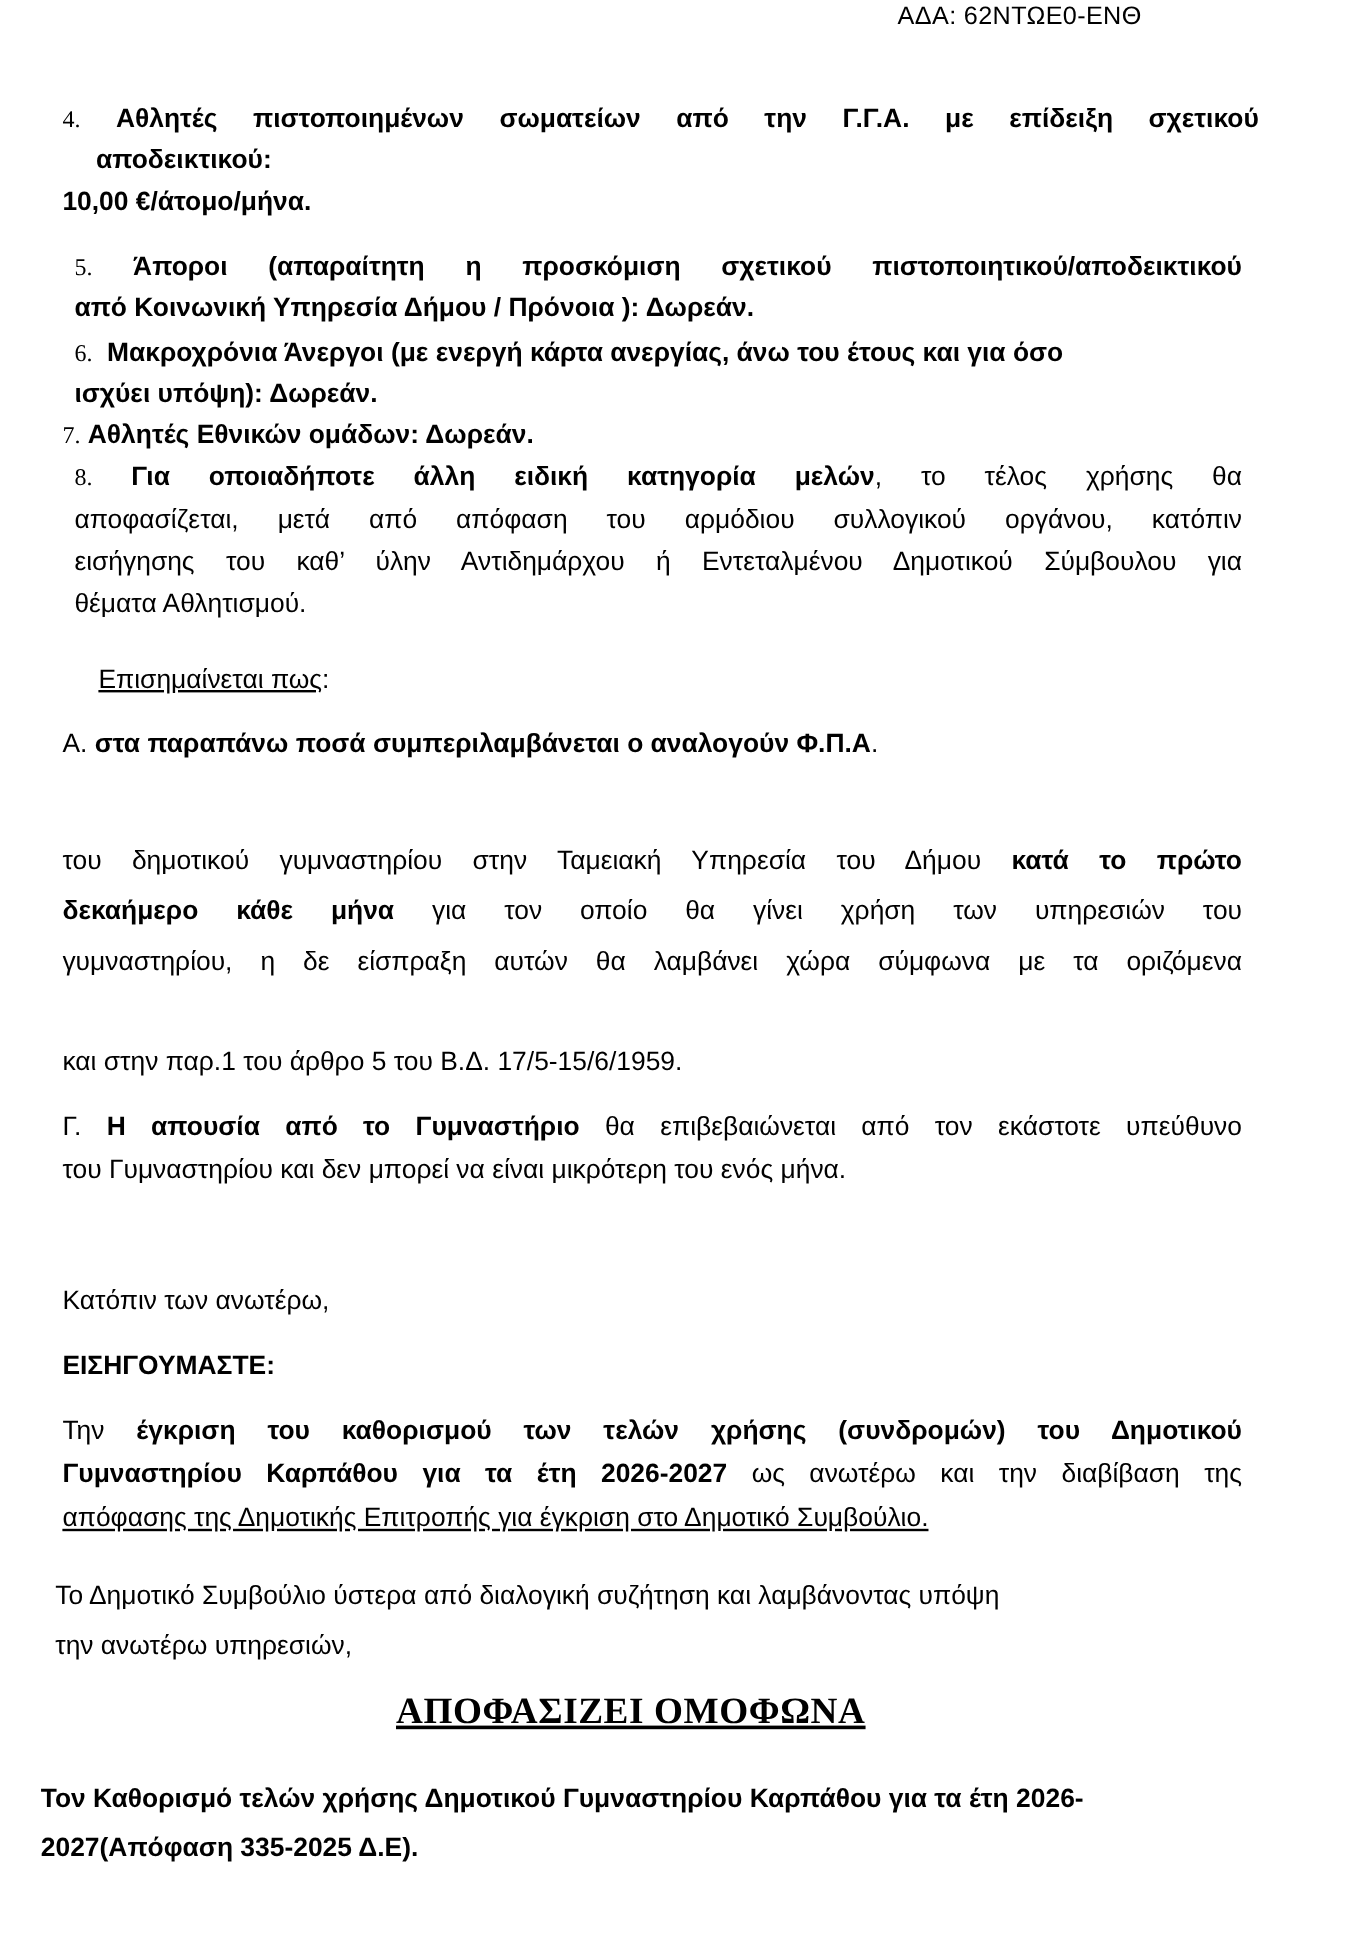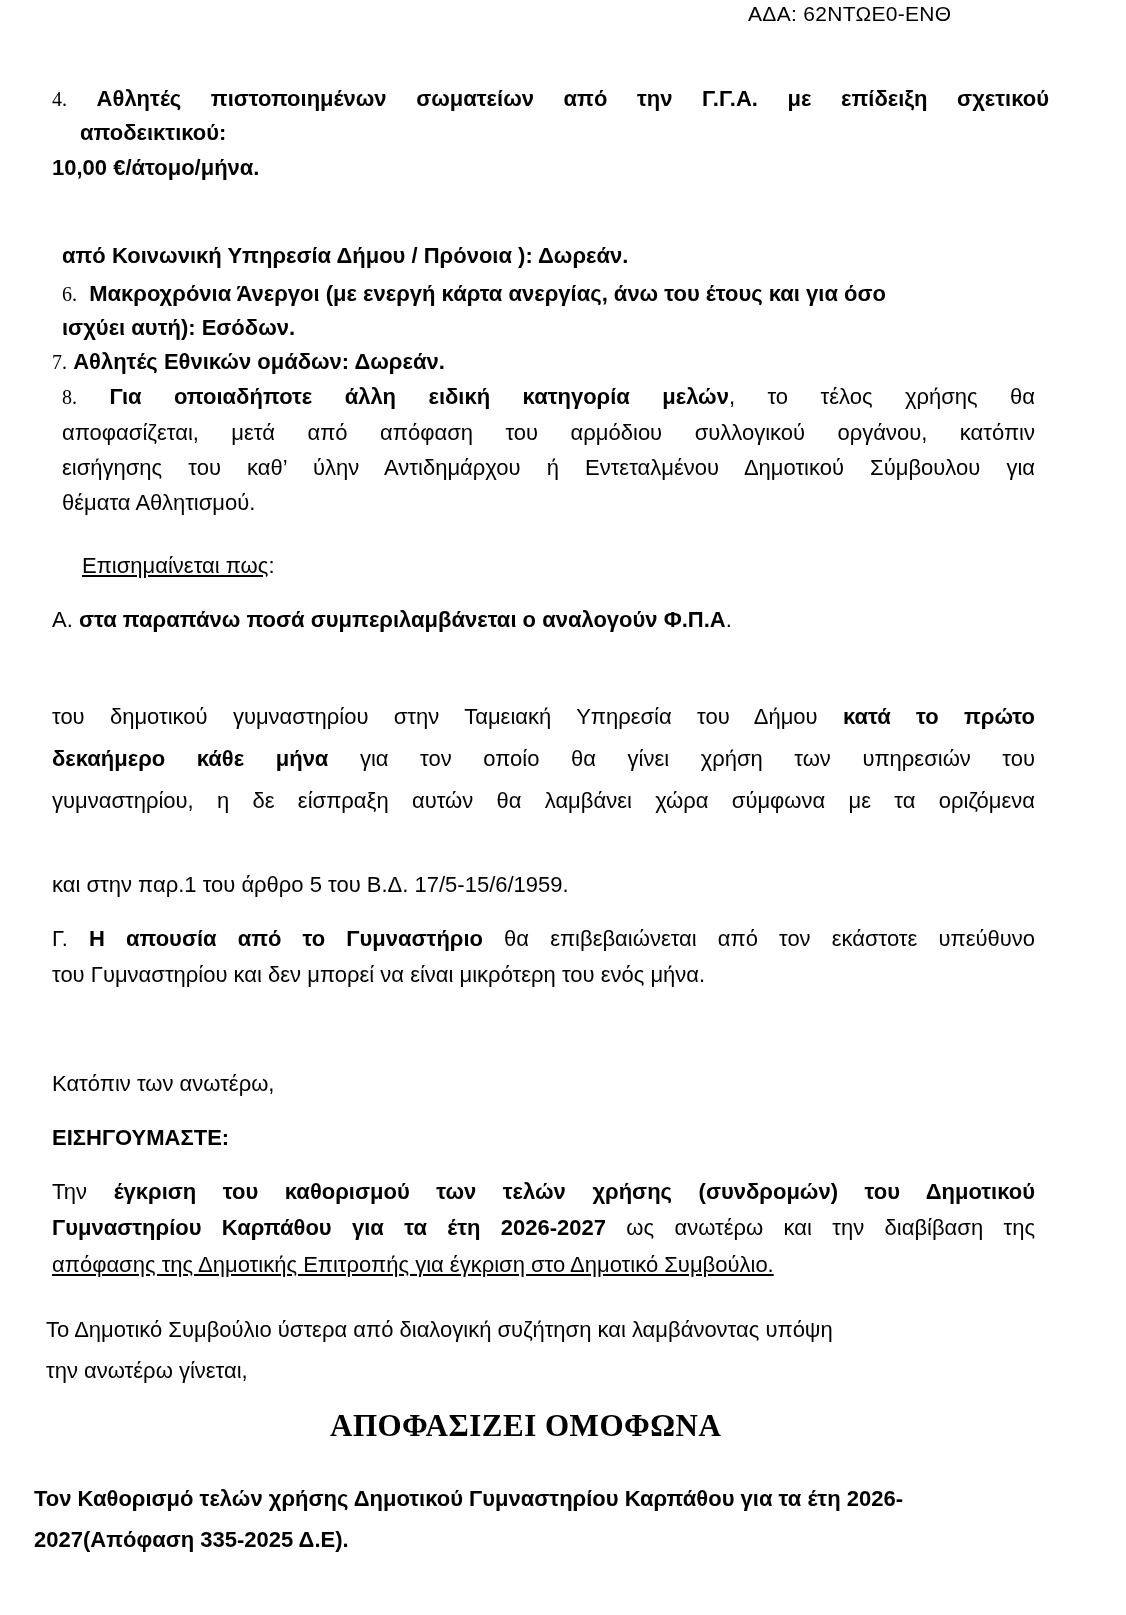--- a/index.html
+++ b/index.html
@@ -4,50 +4,54 @@
 <style>
   html, body { margin: 0; padding: 0; background: #ffffff; }
   body { width: 1126px; height: 1615px; position: relative; overflow: hidden; color: #000; }
   .page { position: absolute; left: 0; top: 0; width: 1126px; height: 1615px; }
   .ada { position: absolute; top: 2px; left: 748px; font-family: "Liberation Sans", sans-serif; font-size: 21px; letter-spacing: 0.3px; }
   .num { font-family: "Liberation Serif", serif; font-weight: normal; font-size: 20px; }
   .line { position: absolute; font-family: "Liberation Sans", sans-serif; font-size: 22px; white-space: nowrap; transform-origin: left top; }
   .j { text-align: justify; text-align-last: justify; white-space: normal; }
   b { font-weight: bold; }
   .u { text-decoration: underline; margin-left: 30px; }
-  .heading { position: absolute; top: 1408px; left: 330px; font-family: "Liberation Serif", serif; font-weight: bold; font-size: 31px; letter-spacing: 0.5px; white-space: nowrap; }
+  .heading { position: absolute; top: 1408px; left: 330px; font-family: "Liberation Serif", serif; font-weight: bold; font-size: 31px; text-decoration: underline; letter-spacing: 0.5px; white-space: nowrap; }
 </style>
 </head>
 <body>
 
 <div class="page">
 
   <div class="ada">ΑΔΑ: 62ΝΤΩΕ0-ΕΝΘ</div>
 
   <div class="line j" style="top: 86px; left: 52px; width: 997px; white-space: normal; height: 28px; overflow: hidden;">
     <span class="num">4.</span>
     <b>Αθλητές πιστοποιημένων σωματείων από την Γ.Γ.Α. με επίδειξη σχετικού</b>
   </div>
   <div class="line" style="top:120px; left:80px;">
     <b>αποδεικτικού:</b>
   </div>
   <div class="line" style="top:155px; left:52px;">
     <b>10,00 €/άτομο/μήνα.</b>
   </div>
 
+  <div class="line j" style="top: 209px; left: 62px; width: 973px; white-space: normal; height: 28px; overflow: hidden;">
+    <span class="num">5.</span>
+    <b>Άποροι (απαραίτητη η προσκόμιση σχετικού πιστοποιητικού/αποδεικτικού</b>
+  </div>
   <div class="line" style="top:243px; left:62px;">
     <b>από Κοινωνική Υπηρεσία Δήμου / Πρόνοια ): Δωρεάν.</b>
   </div>
 
   <div class="line" style="top:281px; left:62px;">
     <span class="num">6.</span>&nbsp;
     <b>Μακροχρόνια Άνεργοι (με ενεργή κάρτα ανεργίας, άνω του έτους και για όσο</b>
   </div>
   <div class="line" style="top:315px; left:62px;">
-    <b>ισχύει αυτή): Εσόδων.</b>
+    <b>ισχύει υπόψη): Δωρεάν.</b>
   </div>
 
   <div class="line" style="top:349px; left:52px;">
     <span class="num">7.</span>
     <b>Αθλητές Εθνικών ομάδων: Δωρεάν.</b>
   </div>
 
   <div class="line j" style="top: 384px; left: 62px; width: 973px; white-space: normal; height: 28px; overflow: hidden;">
     <span class="num">8.</span>
     <b>Για οποιαδήποτε άλλη ειδική κατηγορία μελών</b><span>, το τέλος χρήσης θα</span>
@@ -105,21 +109,21 @@
     <b>Γυμναστηρίου Καρπάθου για τα έτη 2026-2027</b><span> ως ανωτέρω και την διαβίβαση της</span>
   </div>
   <div class="line" style="top:1252px; left:52px;text-decoration:underline;">
     <span>απόφασης της Δημοτικής Επιτροπής για έγκριση στο Δημοτικό Συμβούλιο.</span>
   </div>
 
   <div class="line" style="top:1317px; left:46px;">
     <span>Το Δημοτικό Συμβούλιο  ύστερα από διαλογική συζήτηση και λαμβάνοντας υπόψη</span>
   </div>
   <div class="line" style="top:1358px; left:46px;">
-    <span>την ανωτέρω γίνεται,</span>
+    <span>την ανωτέρω υπηρεσιών,</span>
   </div>
 
   <div class="heading">ΑΠΟΦΑΣΙΖΕΙ  ΟΜΟΦΩΝΑ</div>
 
   <div class="line" style="top:1486px; left:34px;">
     <b>Τον Καθορισμό τελών χρήσης Δημοτικού Γυμναστηρίου Καρπάθου για τα έτη 2026-</b>
   </div>
   <div class="line" style="top:1527px; left:34px;">
     <b>2027(Απόφαση 335-2025 Δ.Ε).</b>
   </div>

